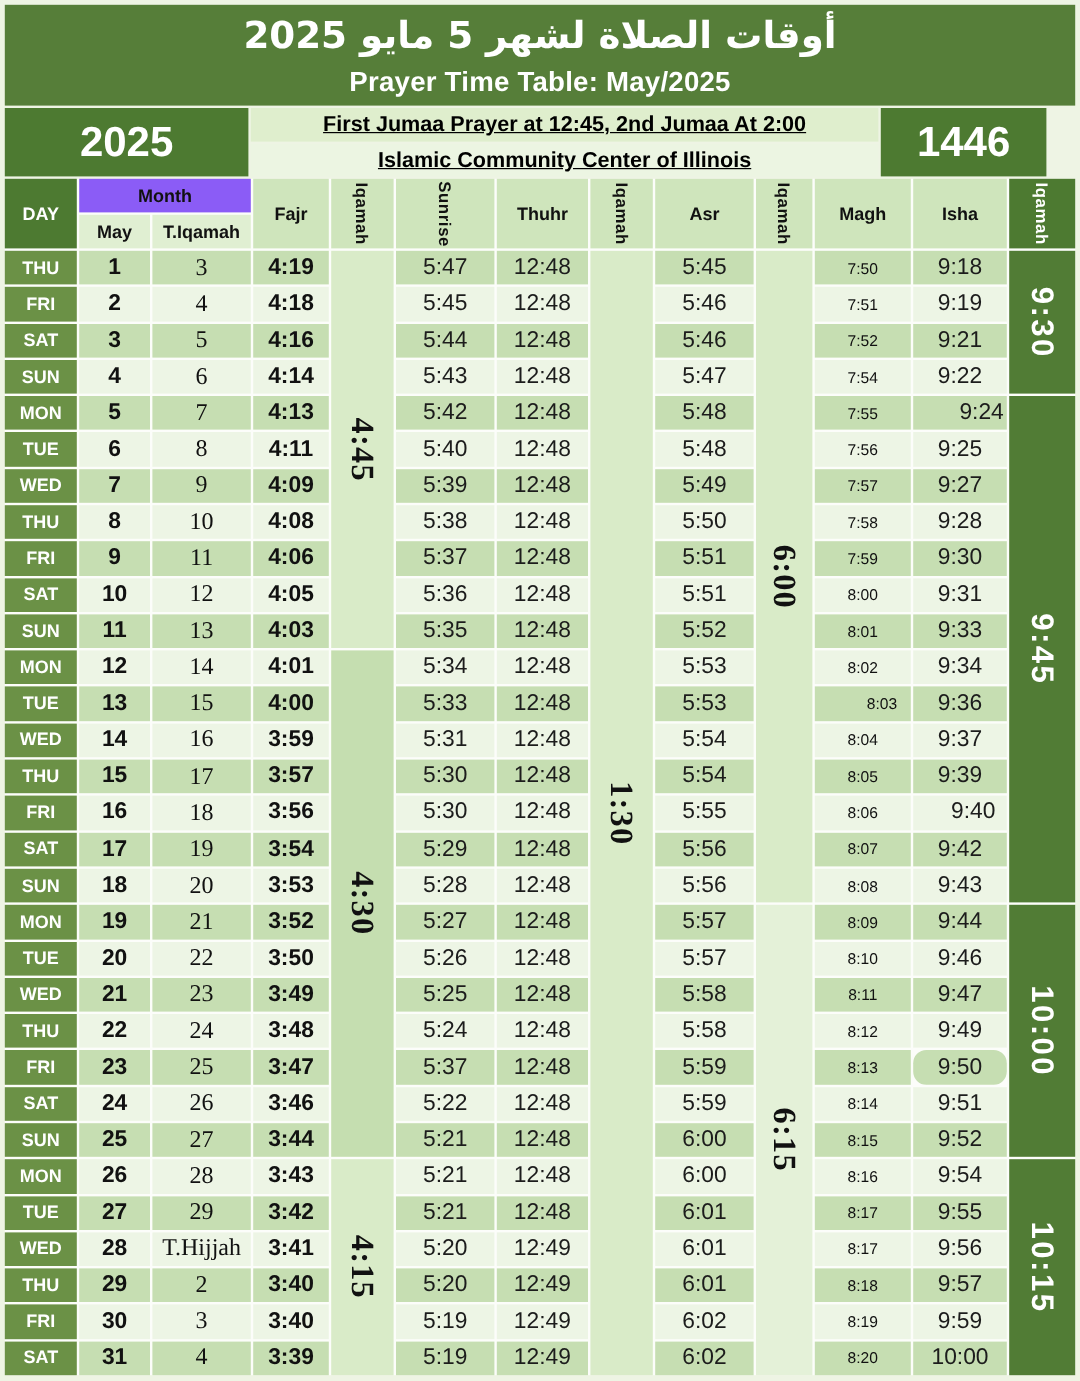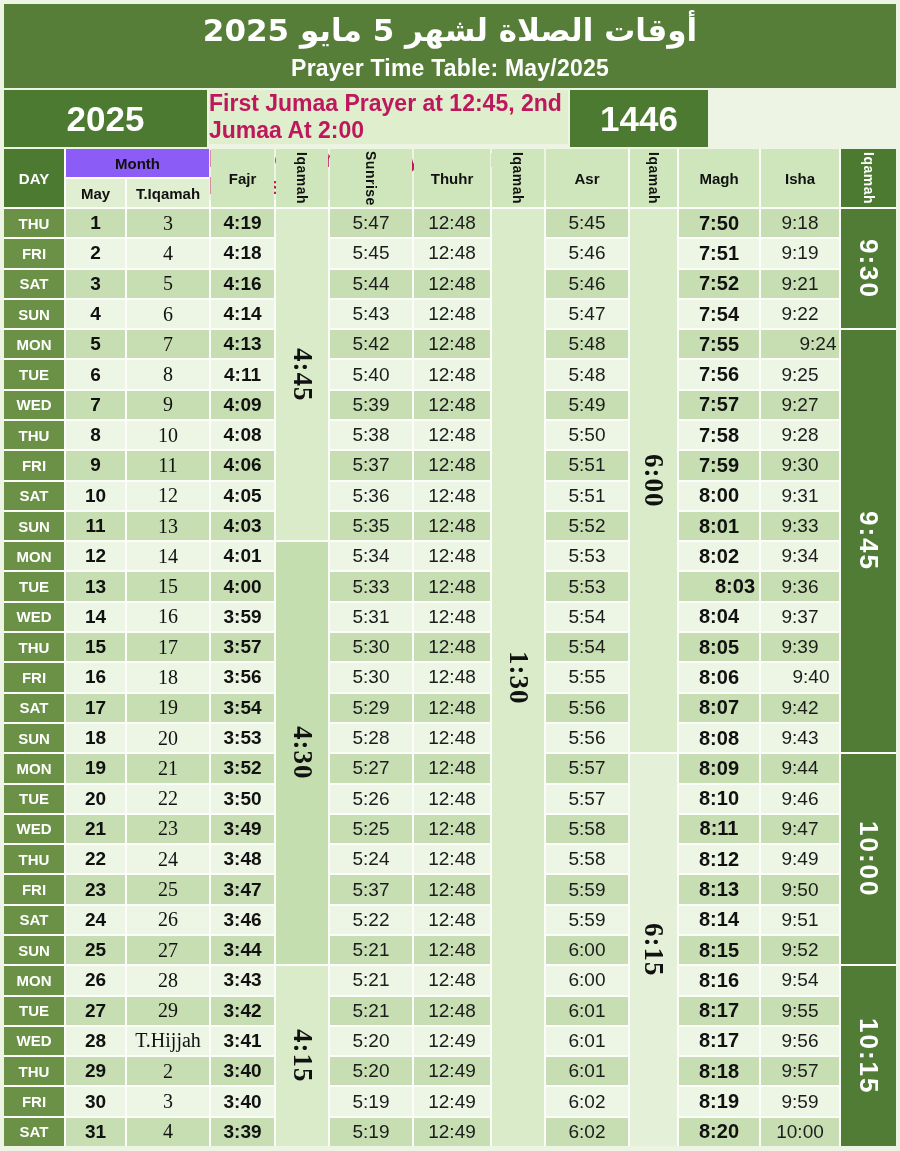--- a/index.html
+++ b/index.html
@@ -16,31 +16,31 @@
   .title-ar {
     color: #fff; font-family: "DejaVu Sans", sans-serif; font-weight: 700;
     font-size: 31px; line-height: 44px; direction: rtl;
   }
   .title-en {
     color: #fff; font-weight: 700; font-size: 23px; line-height: 32px;
     letter-spacing: 0.2px;
   }
 
   
-  .band3 { width: 704px; height: 57px; display: flex; gap: 2px; margin-bottom: 2px; }
+  .band3 { width: 868px; height: 57px; display: flex; gap: 2px; margin-bottom: 2px; }
   .year-cell {
     background: #4d7a31; color: #fff; font-weight: 700; font-size: 35px;
     display: flex; align-items: center; justify-content: center;
   }
   .year-left  { width: 203px; }
   .year-right { width: 138px; }
   .band-mid { flex: 1; display: flex; flex-direction: column; gap: 2px; }
   .strip {
     flex: 1; display: flex; align-items: center; justify-content: center;
-    font-weight: 700; font-size: 23px; color: #be185d;
+    font-weight: 700; font-size: 18px; color: #000000; text-decoration: underline;
   }
   .strip1 { background: #dfeecd; }
   .strip2 { background: #ecf5e2; }
 
   
   .grid {
     width: 892px; height: 997px; background: #fcfdfa;
     display: grid; gap: 2px;
     grid-template-columns: 60px 59px 82px 63px 52px 82px 76px 52px 82px 47px 80px 78px 1fr;
     grid-template-rows: 28px 28px repeat(31, 1fr);
@@ -56,21 +56,21 @@
   .hdr.vert   { font-size: 14px; letter-spacing: 0.5px; }
 
   
   .daycell  { background: #6b9146; color: #fff; font-weight: 700; font-size: 15px; }
   .odd      { background: #c6deb2; }
   .even     { background: #edf5e5; }
   .c-may    { font-weight: 700; font-size: 19px; }
   .c-tqaida { font-family: "Liberation Serif", serif; font-size: 20px; }
   .c-fajr   { font-weight: 700; font-size: 19px; }
   .c-sunrise, .c-thuhr, .c-asr, .c-isha { font-size: 19px; color: #1c1c1c; }
-  .c-magh   { font-weight: 700; font-size: 20px; }
+  .c-magh   { font-weight: 400; font-size: 13px; }
 
   
   .iq-val   { font-family: "Liberation Serif", serif; font-weight: 700; font-size: 27px; letter-spacing: 1px; }
   .s1 { background: #d9ebc8; }
   .s2 { background: #c5deb0; }
   .s3 { background: #e4f1d8; }
   .iq-dark  {
     background: #517c35; color: #fff; font-family: "Liberation Sans", sans-serif;
     font-weight: 700; font-size: 26px; letter-spacing: 2px;
   }
@@ -308,21 +308,21 @@
       <div class="cell c-magh even" style="grid-area: 24 / 11;">8:12</div>
       <div class="cell c-isha even" style="grid-area: 24 / 12;">9:49</div>
       <div class="cell daycell c-day" style="grid-area: 25 / 1;">FRI</div>
       <div class="cell c-may odd" style="grid-area: 25 / 2;">23</div>
       <div class="cell c-tqaida odd" style="grid-area: 25 / 3;">25</div>
       <div class="cell c-fajr odd" style="grid-area: 25 / 4;">3:47</div>
       <div class="cell c-sunrise odd" style="grid-area: 25 / 6;">5:37</div>
       <div class="cell c-thuhr odd" style="grid-area: 25 / 7;">12:48</div>
       <div class="cell c-asr odd" style="grid-area: 25 / 9;">5:59</div>
       <div class="cell c-magh odd" style="grid-area: 25 / 11;">8:13</div>
-      <div class="cell c-isha odd" style="grid-area: 25 / 12;">9:50</div>
+      <div class="cell c-isha odd" style="grid-area: 25 / 12; border-radius: 11px;">9:50</div>
       <div class="cell daycell c-day" style="grid-area: 26 / 1;">SAT</div>
       <div class="cell c-may even" style="grid-area: 26 / 2;">24</div>
       <div class="cell c-tqaida even" style="grid-area: 26 / 3;">26</div>
       <div class="cell c-fajr even" style="grid-area: 26 / 4;">3:46</div>
       <div class="cell c-sunrise even" style="grid-area: 26 / 6;">5:22</div>
       <div class="cell c-thuhr even" style="grid-area: 26 / 7;">12:48</div>
       <div class="cell c-asr even" style="grid-area: 26 / 9;">5:59</div>
       <div class="cell c-magh even" style="grid-area: 26 / 11;">8:14</div>
       <div class="cell c-isha even" style="grid-area: 26 / 12;">9:51</div>
       <div class="cell daycell c-day" style="grid-area: 27 / 1;">SUN</div>

